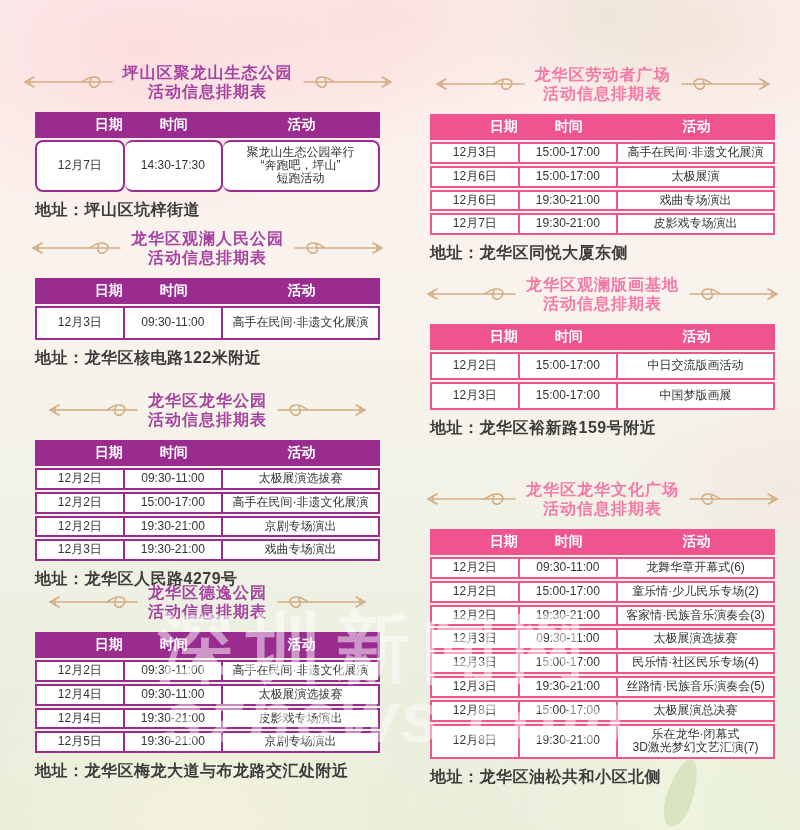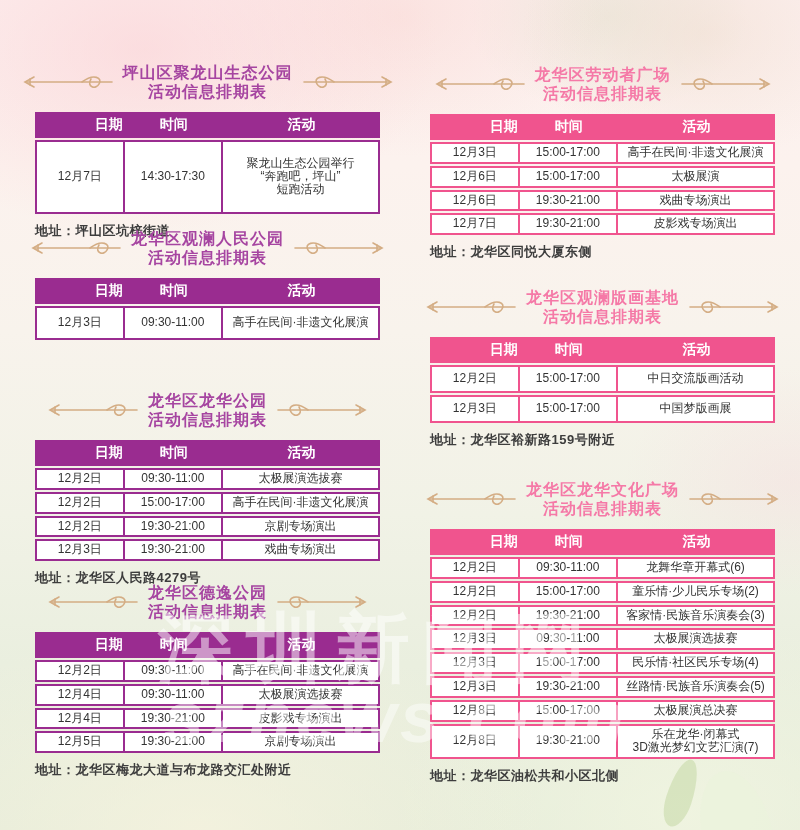--- a/index.html
+++ b/index.html
@@ -32,26 +32,26 @@
   .table{margin-top:10px;}
   .trow{display:flex;margin-top:2px;}
   .trow.thead{margin-top:0;background:var(--c);}
   .th{color:#ffffff;font-weight:bold;font-size:14px;padding:4px 2px;text-align:center;box-sizing:border-box;}
   .td{background:#ffffff;border:2px solid var(--c);border-left:none;box-sizing:border-box;
       display:flex;align-items:center;justify-content:center;text-align:center;
       font-size:12px;color:var(--cellText);line-height:1.15;white-space:pre-line;padding:3px 2px;}
   .td:first-child{border-left:2px solid var(--c);}
   .col0{width:26%;text-align:right;} .col1{width:28.5%;} .col2{width:45.5%;}
 
-  .pad1 .td{padding:15px 2px;line-height:1.1;}
+  .pad1 .td{padding:4px 2px;line-height:1.1;border-radius:8px;}
   .pad2 .td{padding:2px 2px;}
   .pad5 .td{padding:5px 2px;}
   .pad8 .td{padding:8px 2px;}
 
-  .address{margin-top:8px;font-size:13px;font-weight:bold;color:var(--addressText);letter-spacing:.5px;}
+  .address{margin-top:8px;font-size:16px;font-weight:bold;color:var(--addressText);letter-spacing:.5px;}
 
   .wm{position:absolute;pointer-events:none;font-weight:bold;z-index:5;}
   .wm1{left:158px;top:598px;font-size:76px;letter-spacing:12px;color:rgba(255,255,255,.5);}
   .wm2{left:164px;top:676px;font-size:72px;font-style:italic;letter-spacing:4px;color:rgba(255,255,255,.45);}
 </style>
 </head>
 <body>
 
 <svg width="0" height="0" style="position:absolute">
   <defs>
@@ -116,20 +116,21 @@
           <div class="th col0">日期</div>
           <div class="th col1">时间</div>
           <div class="th col2">活动</div>
         </div>
         <div class="trow">
           <div class="td col0">12月3日</div>
           <div class="td col1">09:30-11:00</div>
           <div class="td col2">高手在民间·非遗文化展演</div>
         </div>
       </div>
+    <div class="address">地址：龙华区核电路122米附近</div>
   </section>
 
   <section class="card purple pad2" style="left:35px;top:390px">
     <div class="title">
       <svg class="flourish" width="92" height="18" viewBox="0 0 92 18">
           <use href="#flourish-shape"></use>
         </svg>
       <div class="title-text">
         <div>龙华区龙华公园</div>
         <div>活动信息排期表</div>
@@ -247,21 +248,21 @@
         </div>
         <div class="trow">
           <div class="td col0">12月7日</div>
           <div class="td col1">19:30-21:00</div>
           <div class="td col2">皮影戏专场演出</div>
         </div>
       </div>
     <div class="address">地址：龙华区同悦大厦东侧</div>
   </section>
 
-  <section class="card pink pad5" style="left:430px;top:287px">
+  <section class="card pink pad5" style="left:430px;top:274px">
     <div class="title">
       <svg class="flourish" width="92" height="18" viewBox="0 0 92 18">
           <use href="#flourish-shape"></use>
         </svg>
       <div class="title-text">
         <div>龙华区观澜版画基地</div>
         <div>活动信息排期表</div>
       </div>
       <svg class="flourish flip" width="92" height="18" viewBox="0 0 92 18">
           <use href="#flourish-shape"></use>

